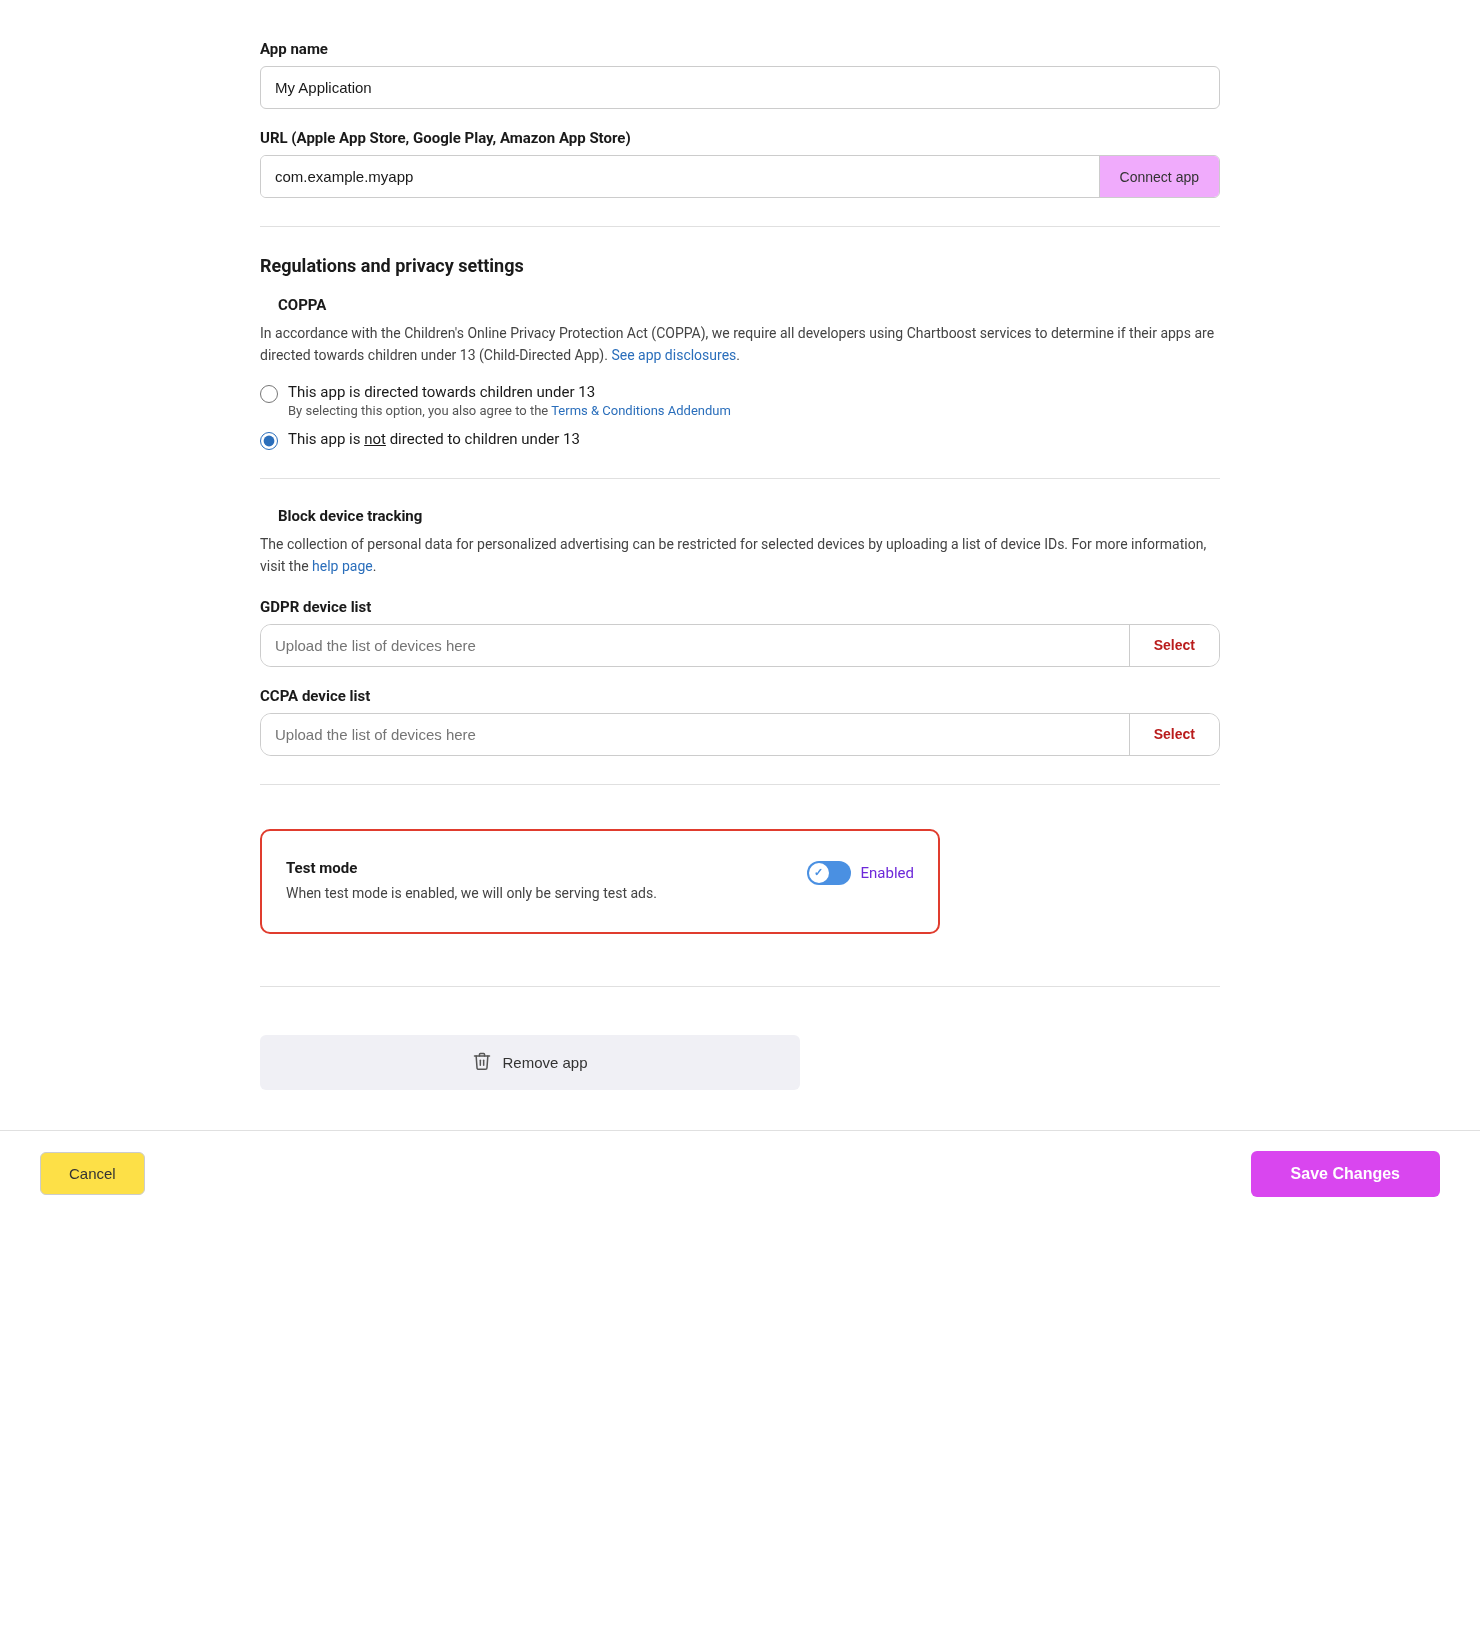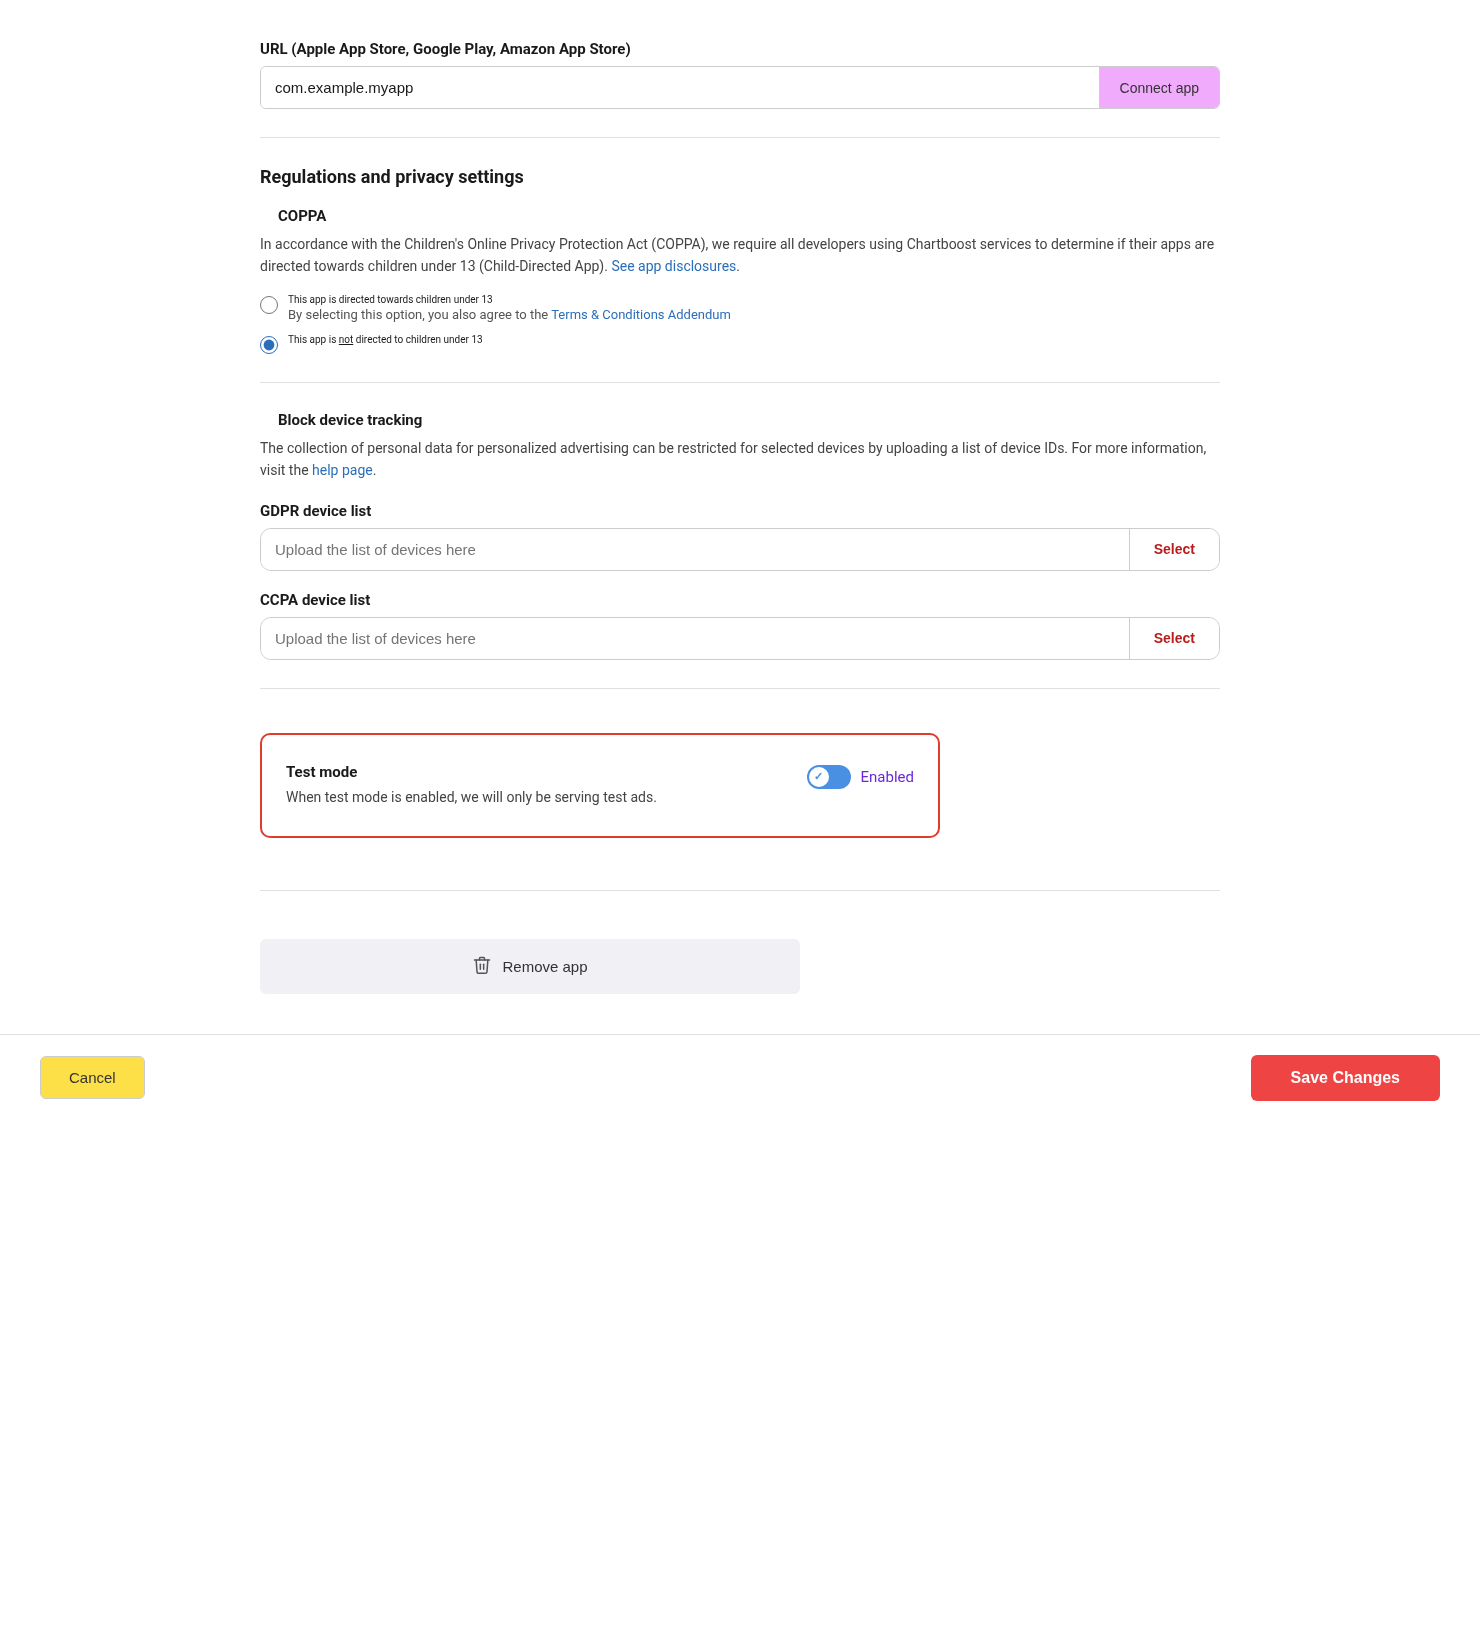--- a/index.html
+++ b/index.html
@@ -91,21 +91,21 @@
     }
     .radio-input {
       margin-top: 2px;
       width: 18px;
       height: 18px;
       cursor: pointer;
       flex-shrink: 0;
       accent-color: #2a6ebb;
     }
     .radio-label-text {
-      font-size: 10px;
+      font-size: 15px;
       color: #1a1a1a;
     }
     .radio-label-text u { text-decoration: underline; }
     .radio-sublabel {
       font-size: 13px;
       color: #555;
       margin-top: 2px;
     }
     .field-group {
       margin-bottom: 20px;
@@ -224,39 +224,43 @@
       background: #fde047;
       border: 1.5px solid #ccc;
       border-radius: 6px;
       padding: 12px 28px;
       font-size: 15px;
       font-weight: 500;
       color: #333;
       cursor: pointer;
     }
     .save-btn {
-      background: #ef4444;
+      background: #d946ef;
       border: none;
       border-radius: 6px;
       padding: 14px 40px;
       font-size: 16px;
       font-weight: 600;
       color: #fff;
       cursor: pointer;
     }
     .mb16 { margin-bottom: 16px; }
     .mb20 { margin-bottom: 20px; }
     .mb28 { margin-bottom: 28px; }
     .mb36 { margin-bottom: 36px; }
   </style>
 </head>
 <body>
 
 <div class="page-container">
 
+  <div class="field-group mb20">
+    <label class="field-label">App name</label>
+    <input class="text-input" type="text" value="My Application" style="">
+  </div>
 
   <div class="field-group mb28">
     <label class="field-label">URL (Apple App Store, Google Play, Amazon App Store)</label>
     <div class="url-row">
       <input class="text-input" type="text" value="com.example.myapp" placeholder="com.example.myapp" style="">
       <button class="connect-btn">Connect app</button>
     </div>
   </div>
 
   <hr class="divider">

